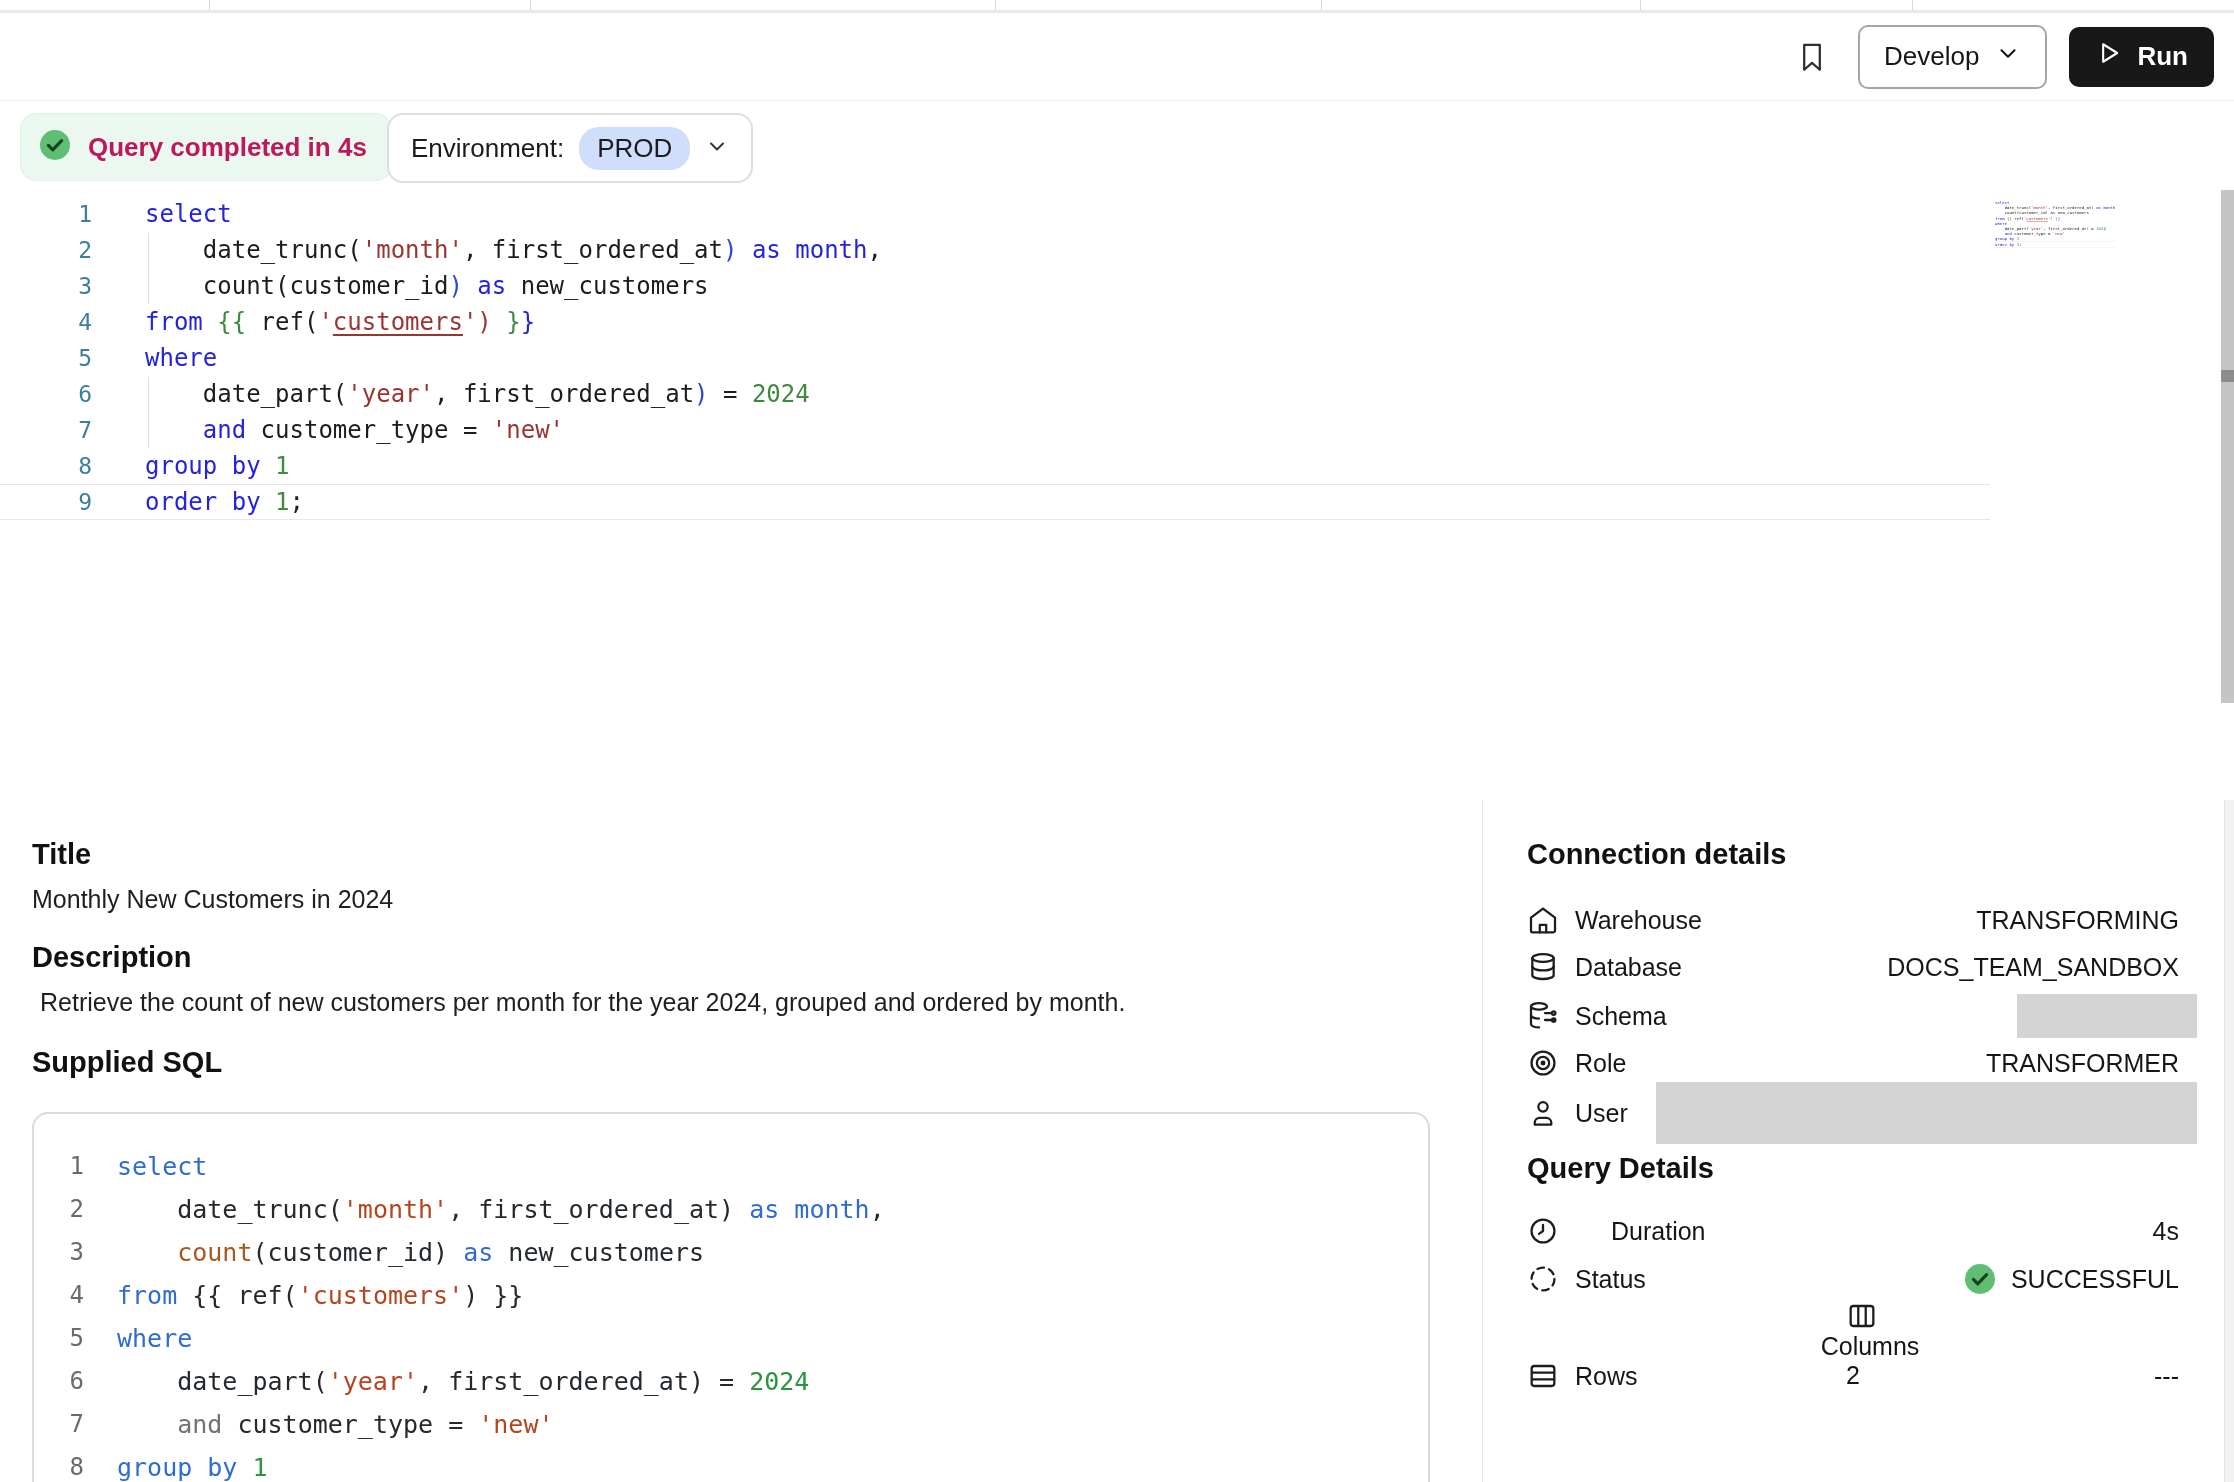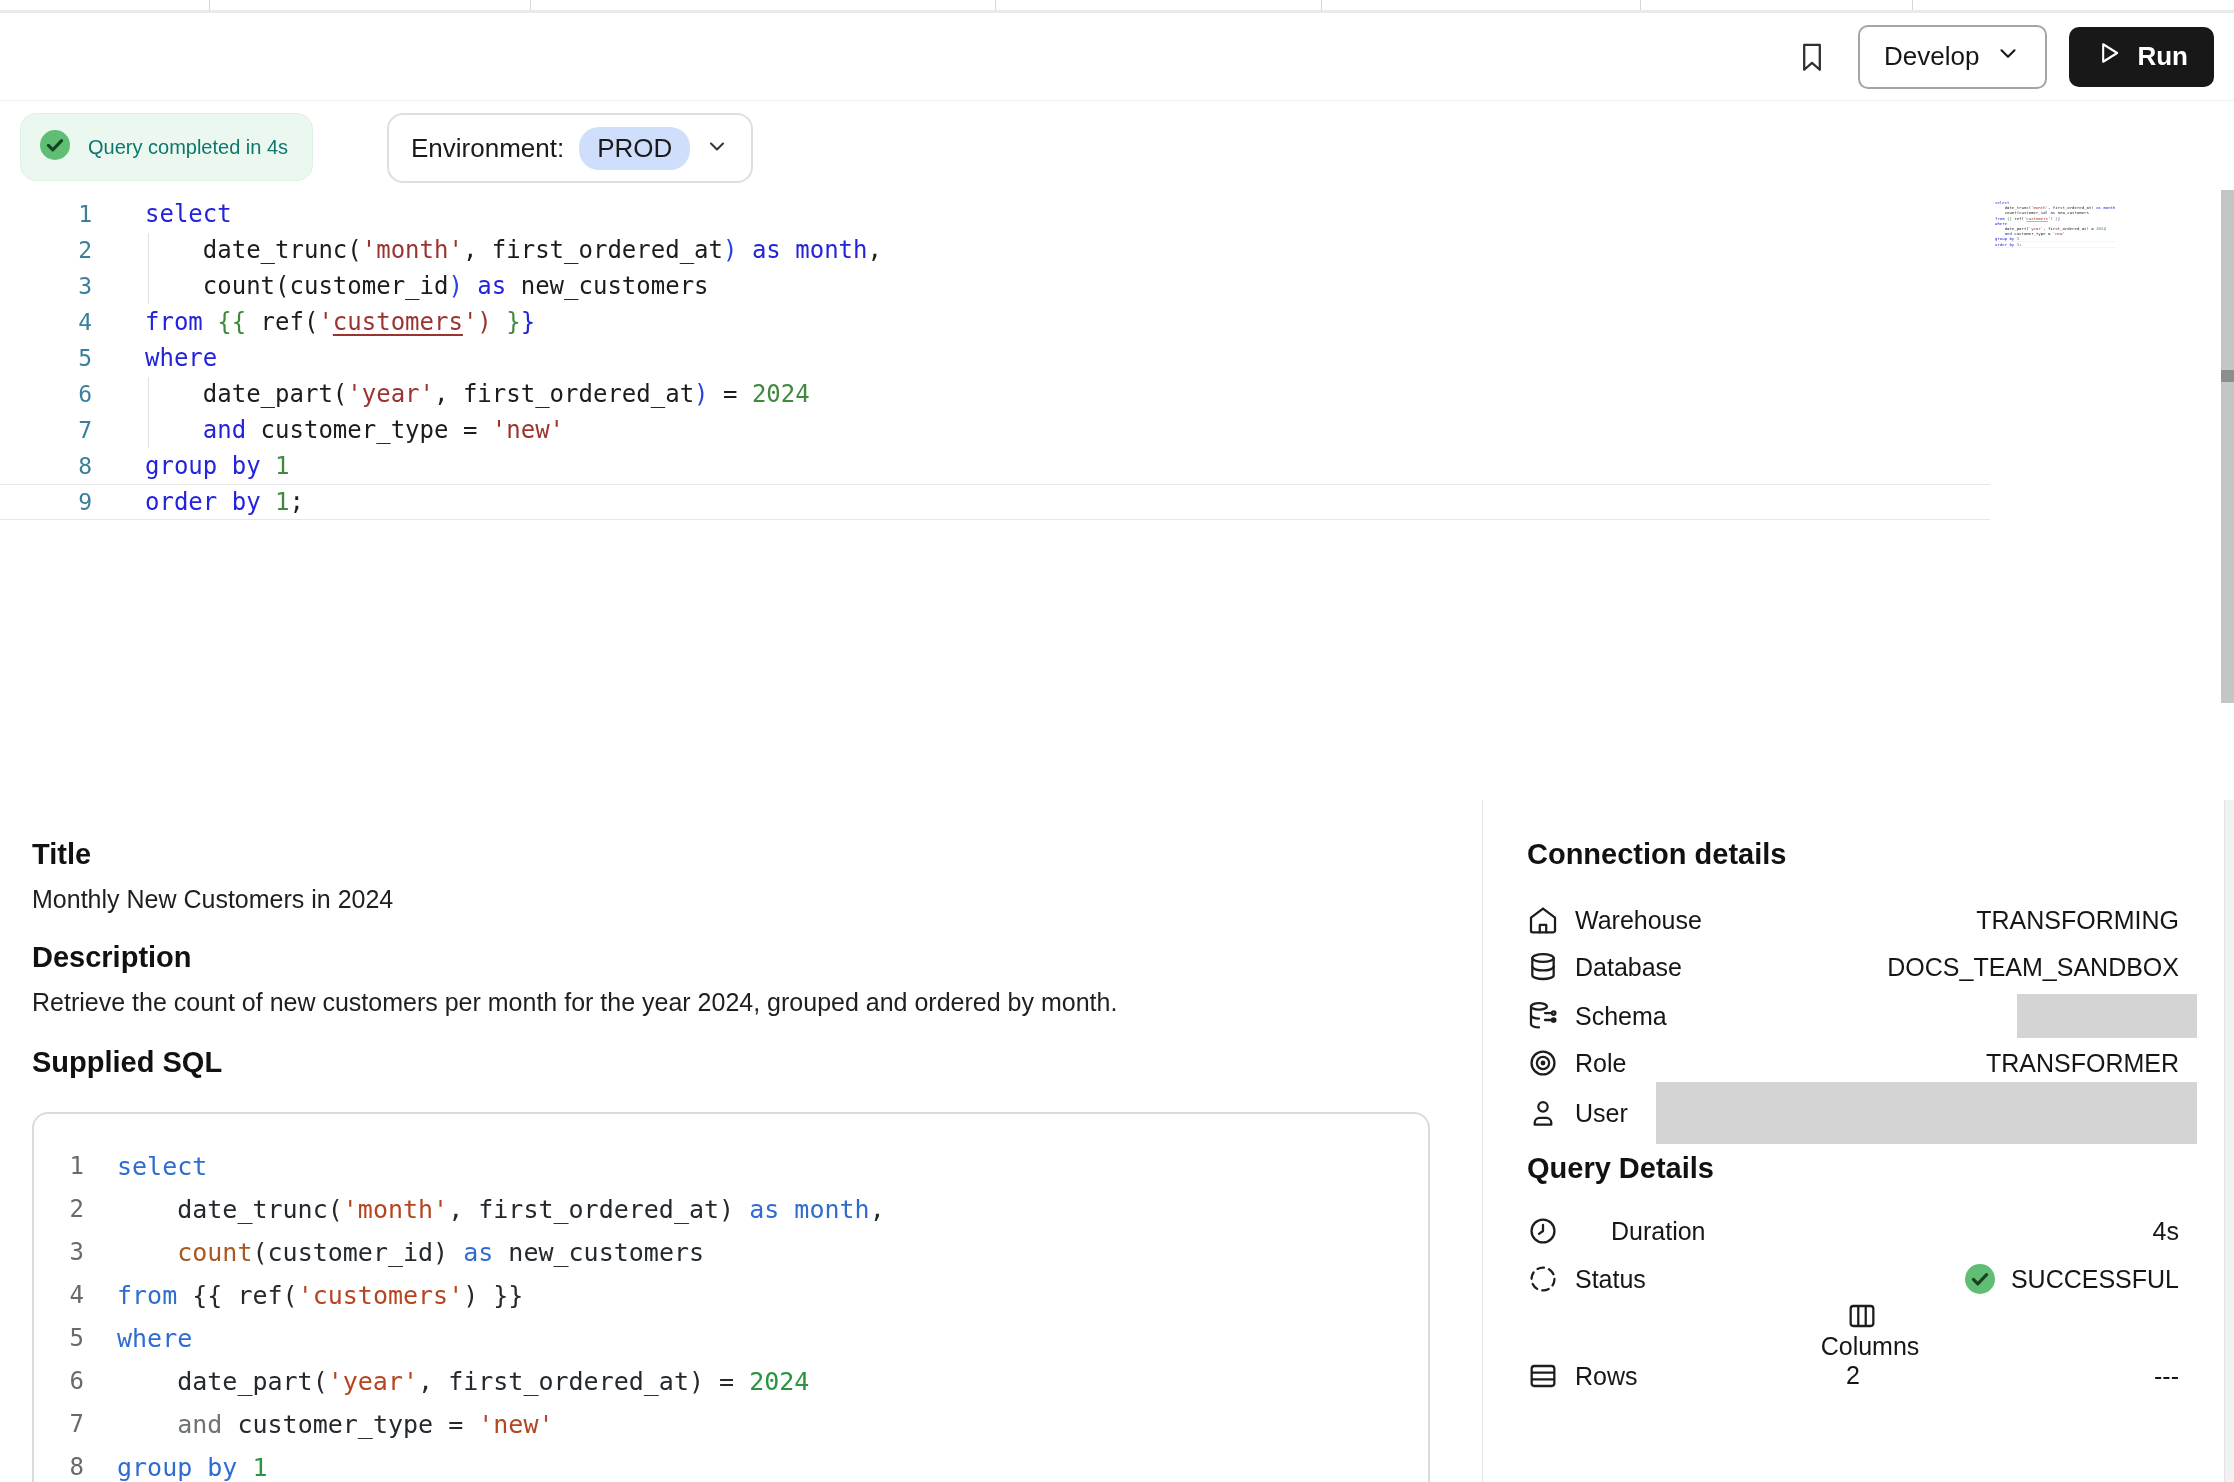--- a/index.html
+++ b/index.html
@@ -18,21 +18,21 @@
   .icon-btn{width:36px;height:44px;display:flex;align-items:center;justify-content:center;cursor:pointer;}
   .btn{height:60px;border-radius:10px;display:flex;align-items:center;font-size:26px;cursor:pointer;}
   .btn-develop{border:2px solid #a9a49d;background:#fff;color:#161616;padding:0 24px;gap:16px;}
   .btn-run{background:#181818;color:#fff;padding:0 26px;gap:14px;font-weight:600;margin-left:-6px;}
 
   
   .statusbar{position:absolute;top:102px;left:0;width:2234px;height:92px;background:#fff;}
   .pill-success{position:absolute;left:20px;top:11px;height:66px;border-radius:16px;
                 background:#ebf8ef;border:1px solid #ddf1e3;display:flex;align-items:center;
                 padding:0 24px 0 16px;gap:15px;}
-  .pill-success .txt{font-size:20px;font-weight:400;color:#0f766e;}
+  .pill-success .txt{font-size:26px;font-weight:700;color:#be185d;}
   .env-select{position:absolute;left:387px;top:11px;height:66px;border-radius:16px;background:#fff;
               border:2px solid #dedede;display:flex;align-items:center;padding:0 22px;gap:15px;cursor:pointer;}
   .env-select .lbl{font-size:26px;color:#1b1b1b;}
   .env-chip{background:#cfdffb;border-radius:20px;padding:6px 18px;font-size:26px;color:#1b1b1b;}
 
   
   .editor{position:absolute;top:196px;left:0;width:2234px;height:509px;background:#fff;
           font-family:"DejaVu Sans Mono",monospace;}
   .editor-rows{position:absolute;top:0;left:0;width:1990px;}
   .code-row{display:flex;height:36px;line-height:36px;font-size:24px;}
@@ -233,21 +233,21 @@
   </div>
   <div class="ed-scrollbar">
       <div class="thumb"></div>
     </div>
 
 
   <div class="details-pane">
     <div class="h-sec" style="left:32px;top:38px;">Title</div>
     <div class="p-sec" style="left:32px;top:85px;">Monthly New Customers in 2024</div>
     <div class="h-sec" style="left:32px;top:141px;">Description</div>
-    <div class="p-sec" style="left:32px;top:188px;">Retrieve the count of new customers per month for the year 2024, grouped and ordered by month.</div>
+    <div class="p-sec" style="left:40px;top:188px;">Retrieve the count of new customers per month for the year 2024, grouped and ordered by month.</div>
     <div class="h-sec" style="left:32px;top:246px;">Supplied SQL</div>
 
     <div class="sql-block">
       <div id="sql-rows">
           <div class="code-row">
             <span class="ln">1</span>
             <span class="code"><span class="tk-k">select</span></span>
           </div>
           <div class="code-row">
             <span class="ln">2</span>

